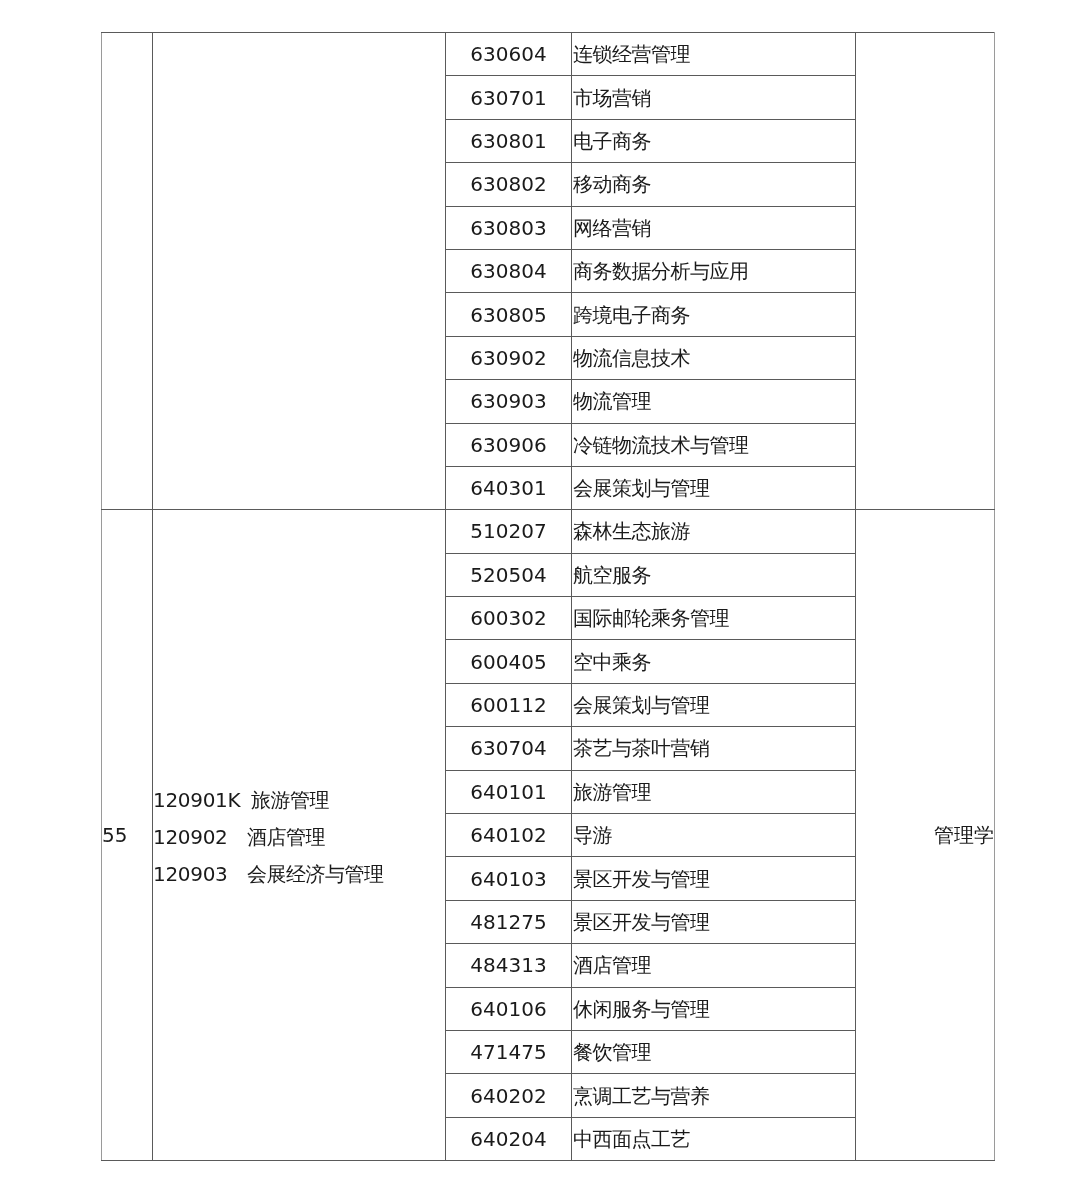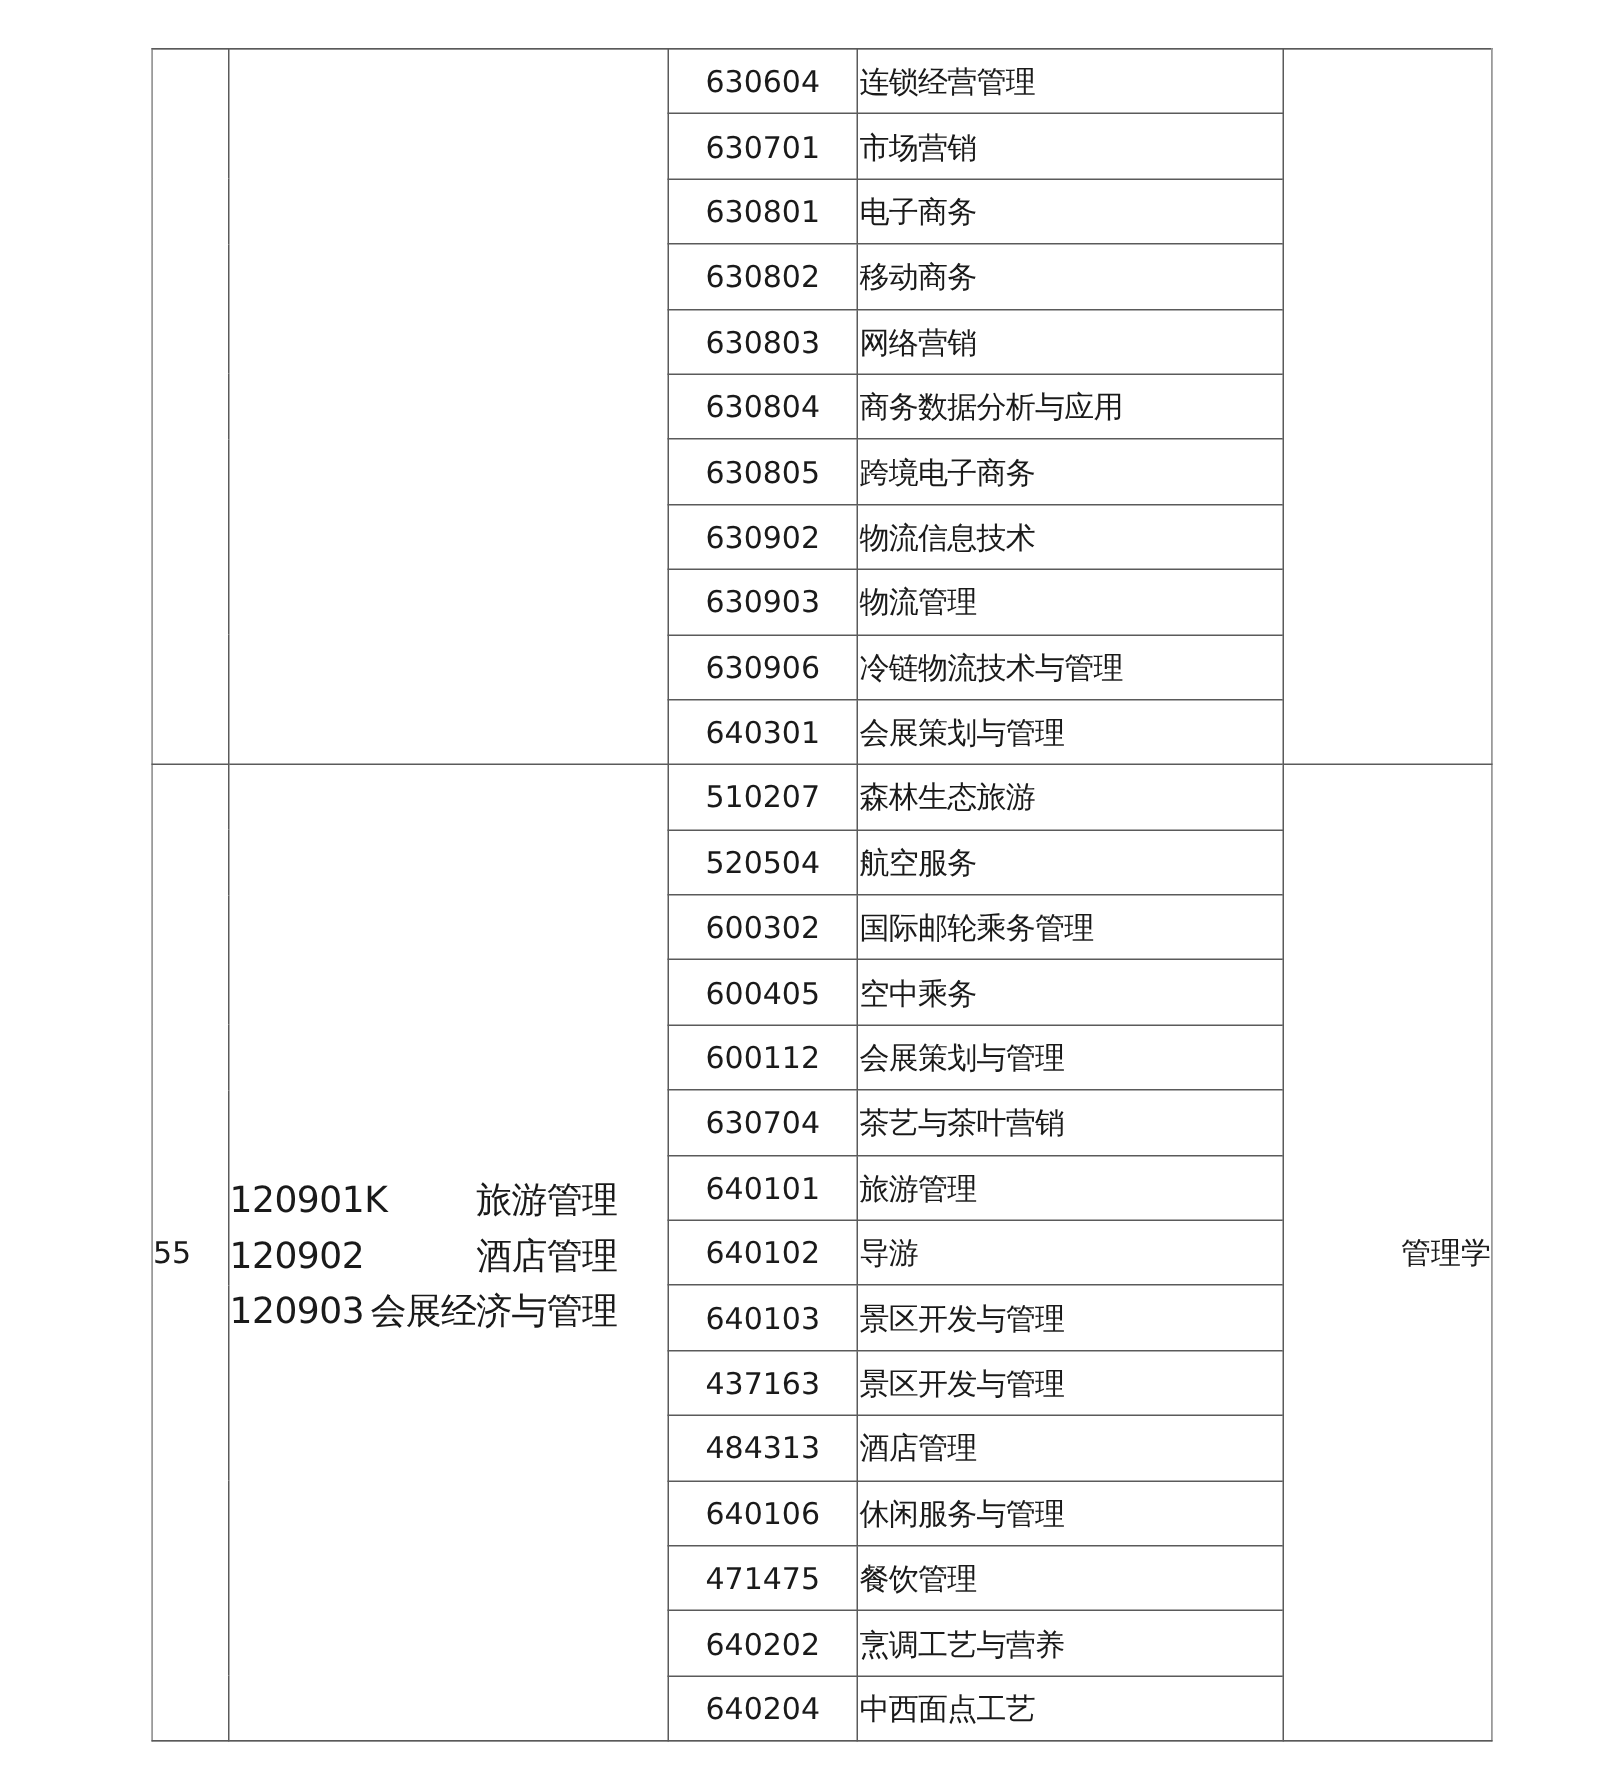--- a/index.html
+++ b/index.html
@@ -74,22 +74,21 @@
     td.cat-cell {
       text-align: right;
       font-size: 20px;
       border-right-color: #9a9a9a !important;
     }
     .ug-line {
       display: flex;
       align-items: baseline;
       height: 37px;
       line-height: 37px;
-      font-size: 24px;
-      justify-content: space-between;
+      font-size: 20px;
     }
     .ug-code {
       display: inline-block;
       width: 94px;
       letter-spacing: -0.3px;
     }
     .ug-code.k {
       width: 98px;
     }
     .ug-name {
@@ -211,21 +210,21 @@
       </tr>
       <tr class="row">
         <td class="code-cell">640102</td>
         <td class="name-cell">导游</td>
       </tr>
       <tr class="row">
         <td class="code-cell">640103</td>
         <td class="name-cell">景区开发与管理</td>
       </tr>
       <tr class="row">
-        <td class="code-cell">437163</td>
+        <td class="code-cell">481275</td>
         <td class="name-cell">景区开发与管理</td>
       </tr>
       <tr class="row">
         <td class="code-cell">484313</td>
         <td class="name-cell">酒店管理</td>
       </tr>
       <tr class="row">
         <td class="code-cell">640106</td>
         <td class="name-cell">休闲服务与管理</td>
       </tr>

